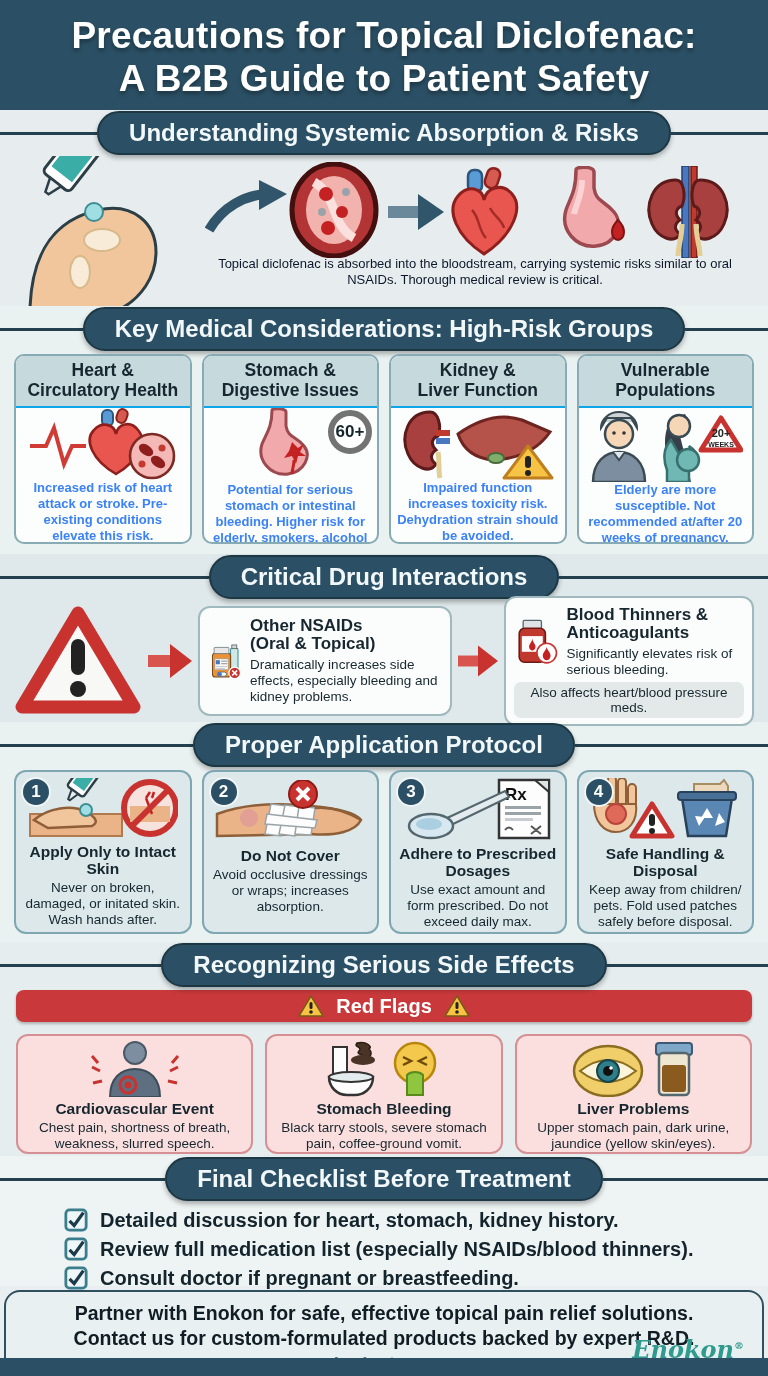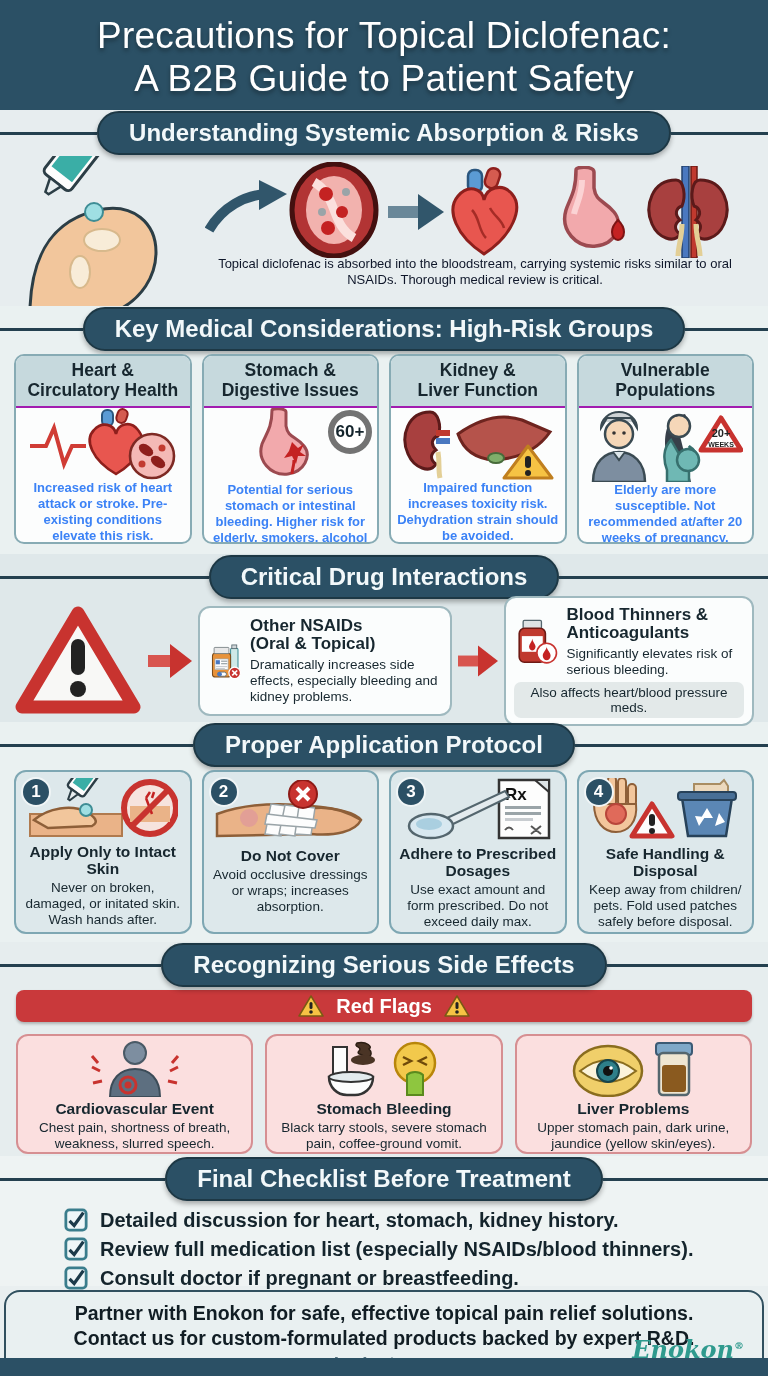--- a/index.html
+++ b/index.html
@@ -8,21 +8,21 @@
     height:1376px; position:relative; overflow:hidden;
     font-family:"Liberation Sans", sans-serif;
     background:#e9eff0; color:#17272f;
   }
   
   .title-bar {
     background:var(--dark,#2b5065); color:#fff; text-align:center;
     padding:15px 10px 13px; height:110px;
   }
   .title-bar h1 {
-    font-size:37px; line-height:1.16; font-weight:normal; white-space:pre-line;
+    font-size:37px; line-height:1.16; font-weight:bold; white-space:pre-line;
     text-shadow:0 3px 4px rgba(0,0,0,.35); letter-spacing:.2px;
   }
   
   .pill-row { display:flex; align-items:center; height:46px; }
   .pill-row::before, .pill-row::after { content:""; flex:1; height:3px; background:#24404f; }
   .pill {
     background:var(--dark,#2d5268); color:#f2f8fa; font-weight:bold; font-size:24px;
     padding:6px 30px; border-radius:24px; white-space:nowrap;
     border:2px solid #1d3845; box-shadow:0 3px 5px rgba(0,0,0,.3);
   }
@@ -46,21 +46,21 @@
     position:absolute; left:215px; top:100px; width:520px;
     font-size:13px; line-height:1.26; text-align:center; color:#0f172a; font-weight:500;
   }
   
   .cards4 { display:grid; grid-template-columns:repeat(4,1fr); gap:10px; padding:2px 14px 0; }
   .hr-card {
     background:#fcfdfd; border:2px solid #87abb4; border-radius:10px; overflow:hidden;
     display:flex; flex-direction:column; height:190px;
   }
   .hr-head {
-    background:#c6d9dd; border-bottom:2px solid #a21caf; min-height:52px;
+    background:#c6d9dd; border-bottom:2px solid #0ea5e9; min-height:52px;
     display:flex; align-items:center; justify-content:center; text-align:center;
     font-weight:bold; font-size:17.5px; line-height:1.12; white-space:pre-line; padding:4px 2px;
   }
   .hr-icon { height:76px; display:flex; align-items:center; justify-content:center; position:relative; }
   .hr-body {
     flex:1; font-size:13px; font-weight:bold; line-height:1.22; text-align:center;
     padding:0 6px 6px; color:#3b82f6;
   }
   .badge-60 {
     position:absolute; right:5px; top:2px; width:44px; height:44px; border-radius:50%;

